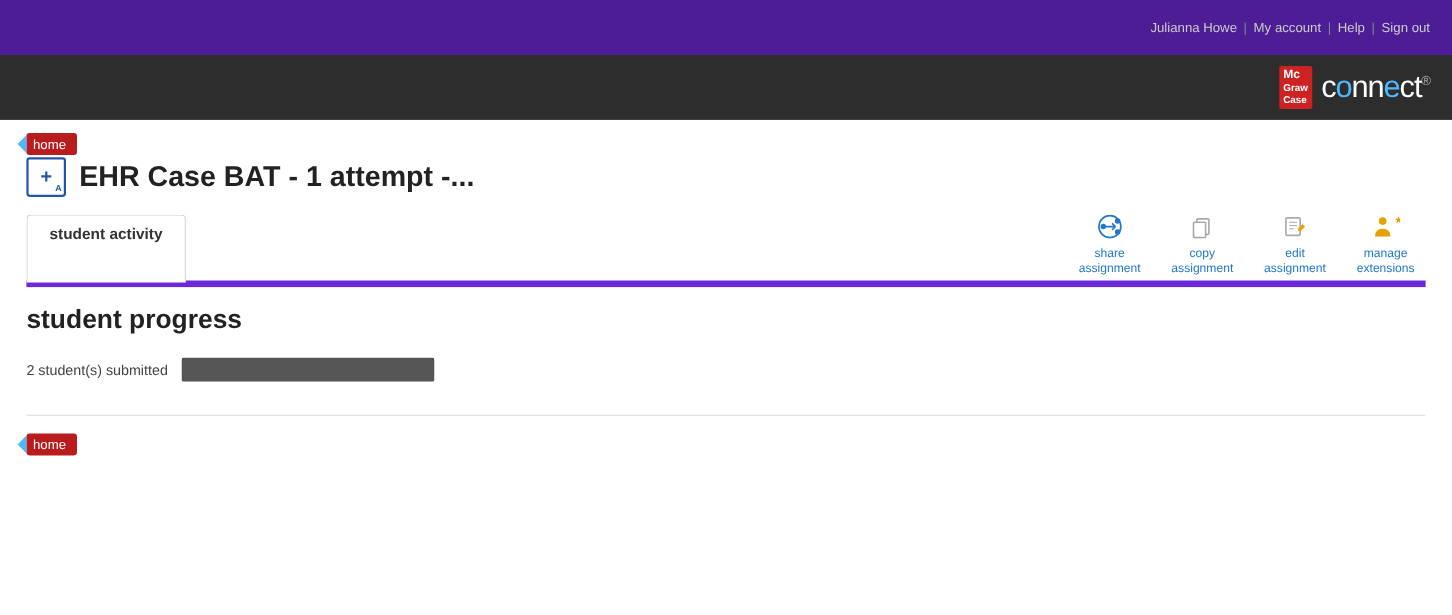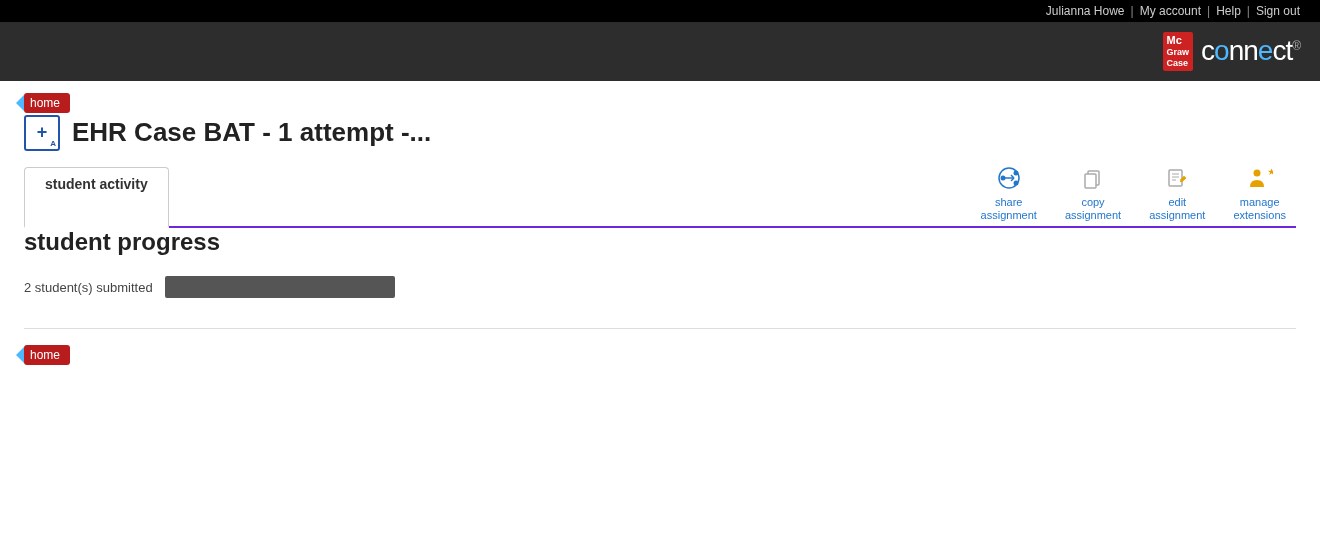--- a/index.html
+++ b/index.html
@@ -1,23 +1,23 @@
 <!DOCTYPE html>
 <html><head>
   <meta charset="utf-8">
   <style>
     * { margin: 0; padding: 0; box-sizing: border-box; }
     body { font-family: Arial, Helvetica, sans-serif; background: #fff; color: #333; }
 
     
     .top-bar {
-      background: #000000;
+      background: #4c1d95;
       color: #ccc;
       font-size: 12px;
-      padding: 4px 20px;
+      padding: 18px 20px;
       text-align: right;
       display: flex;
       justify-content: flex-end;
       align-items: center;
       gap: 6px;
     }
     .top-bar .separator { color: #888; }
     .top-bar a {
       color: #ccc;
       text-decoration: none;
@@ -124,21 +124,22 @@
     .assignment-title-text {
       font-size: 26px;
       font-weight: bold;
       color: #222;
     }
 
     
     .tab-bar {
       display: flex;
       align-items: stretch;
-      border-bottom: 2px solid #6d28d9;
+      border-bottom: 6px solid #6d28d9;
+      margin-bottom: 16px;
     }
     .tab {
       padding: 8px 20px;
       font-size: 14px;
       font-weight: bold;
       cursor: pointer;
       border: 1px solid #ccc;
       border-bottom: none;
       background: #fff;
       border-radius: 4px 4px 0 0;

